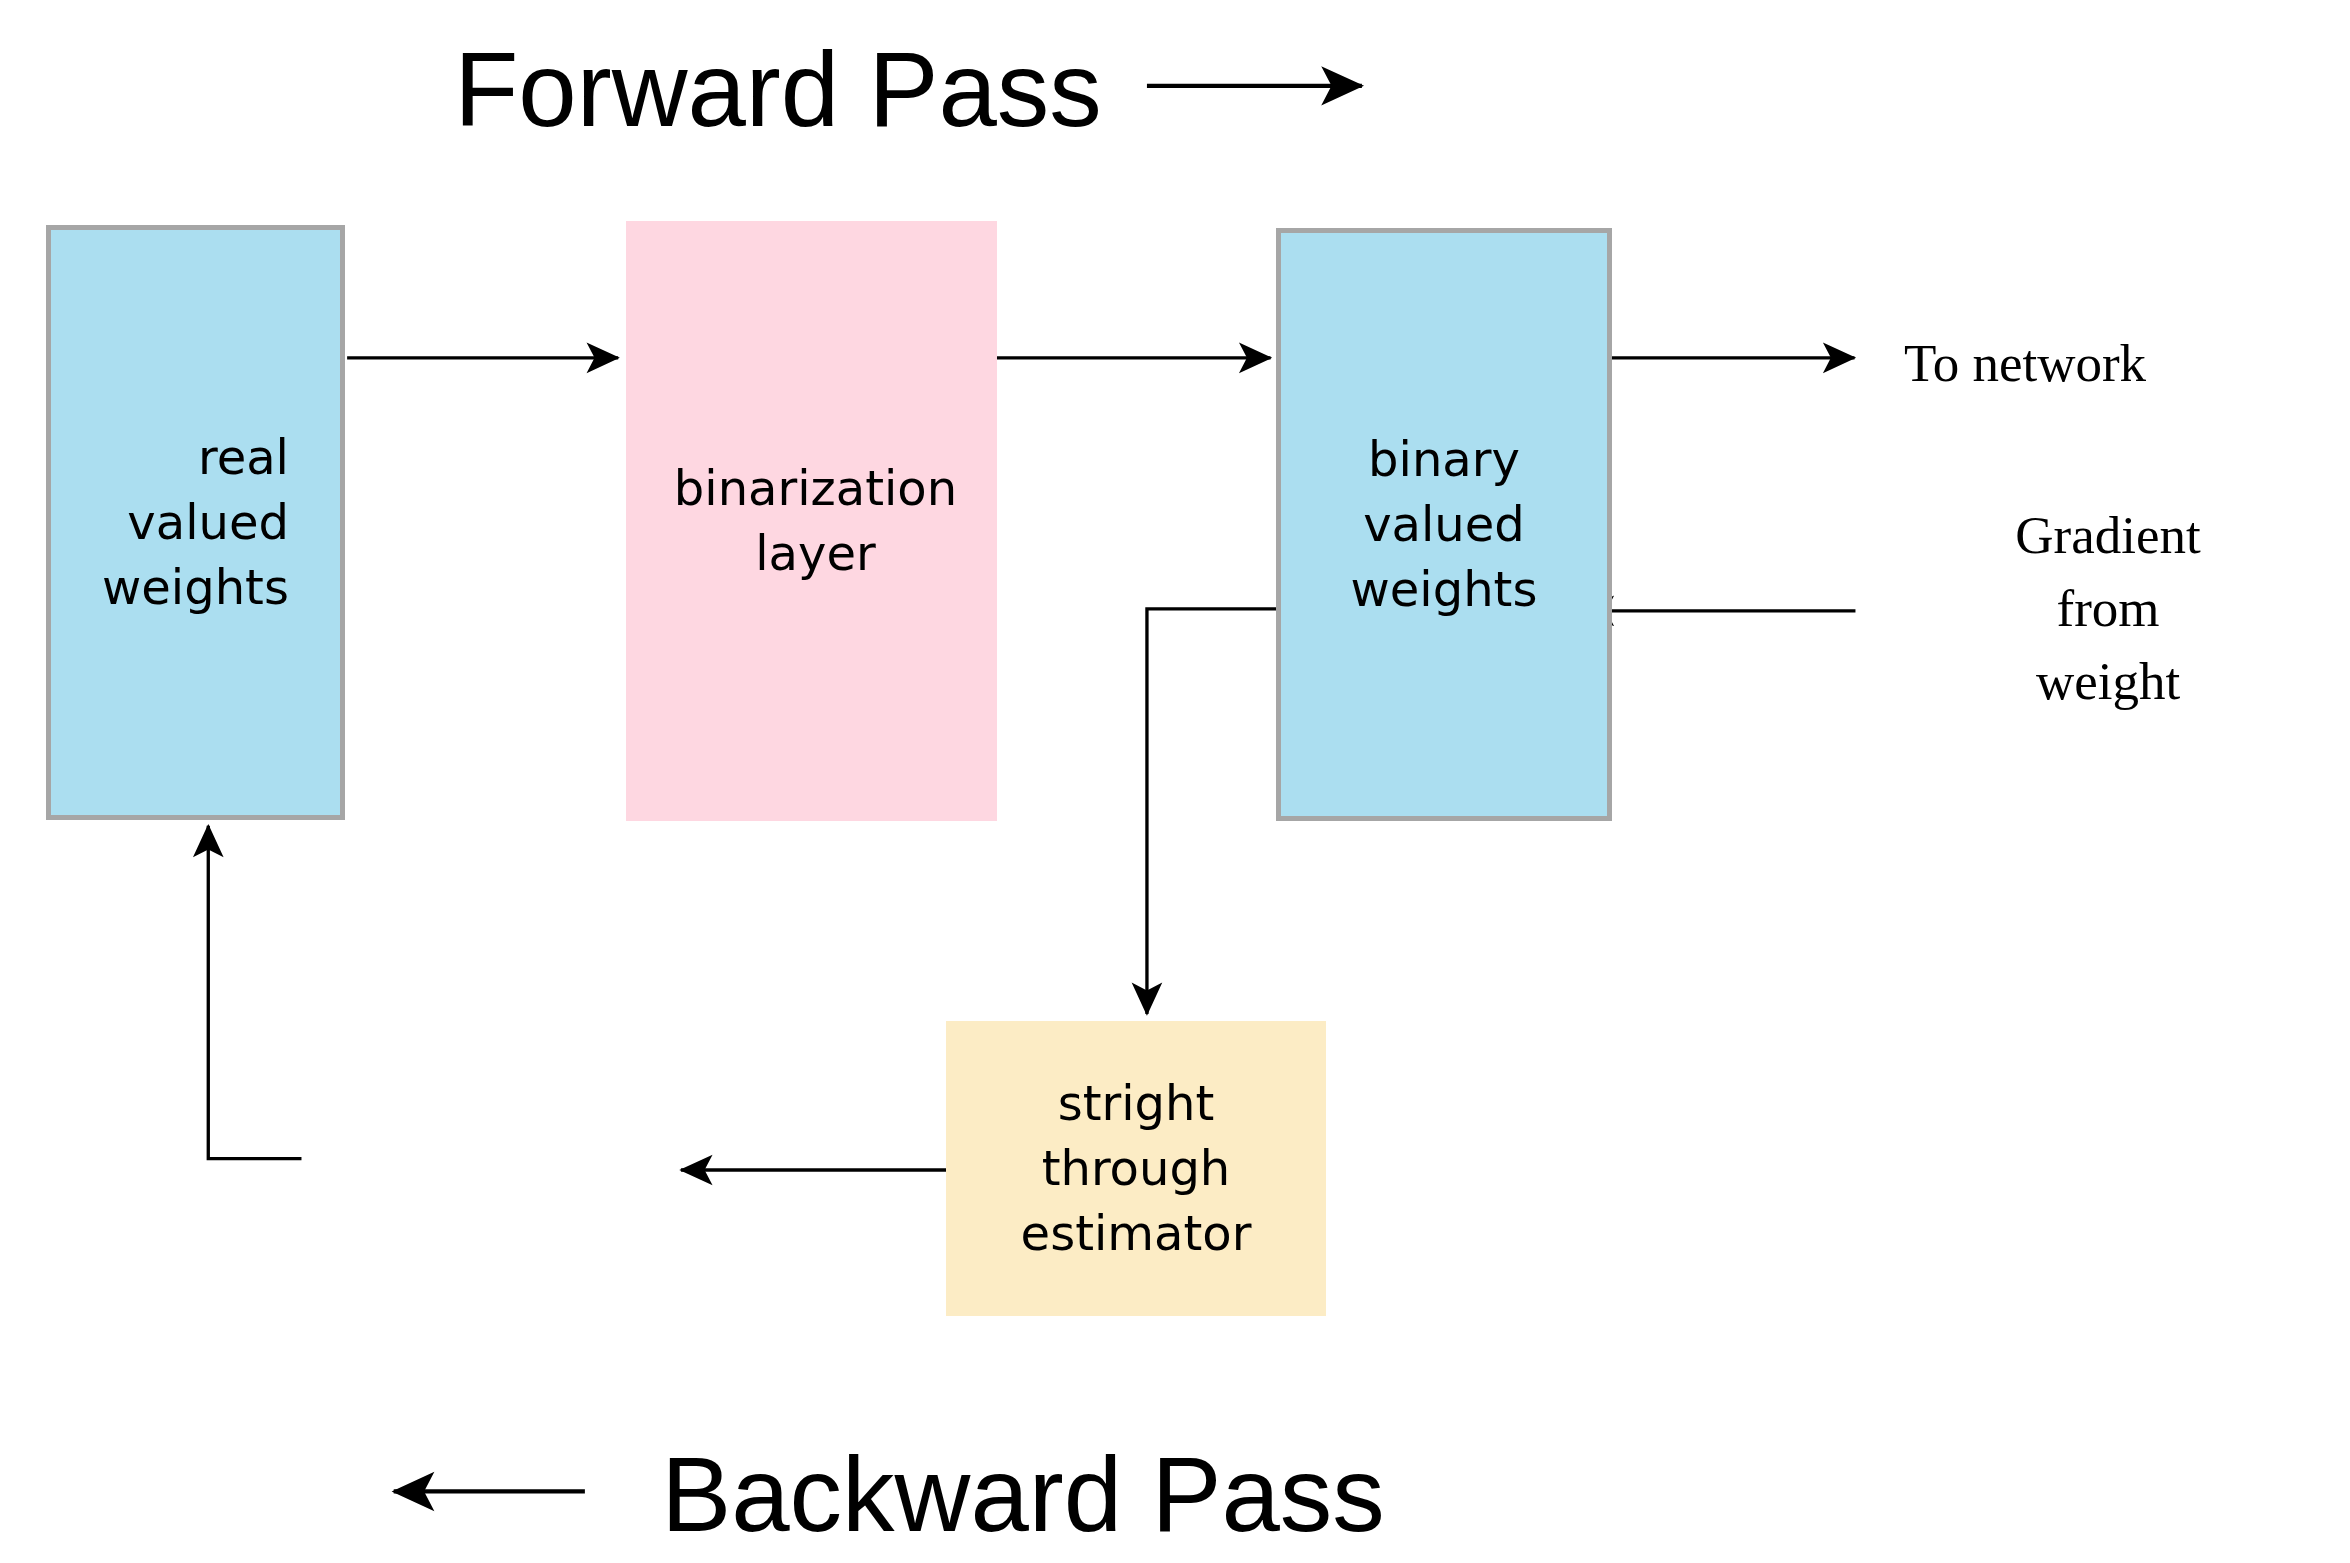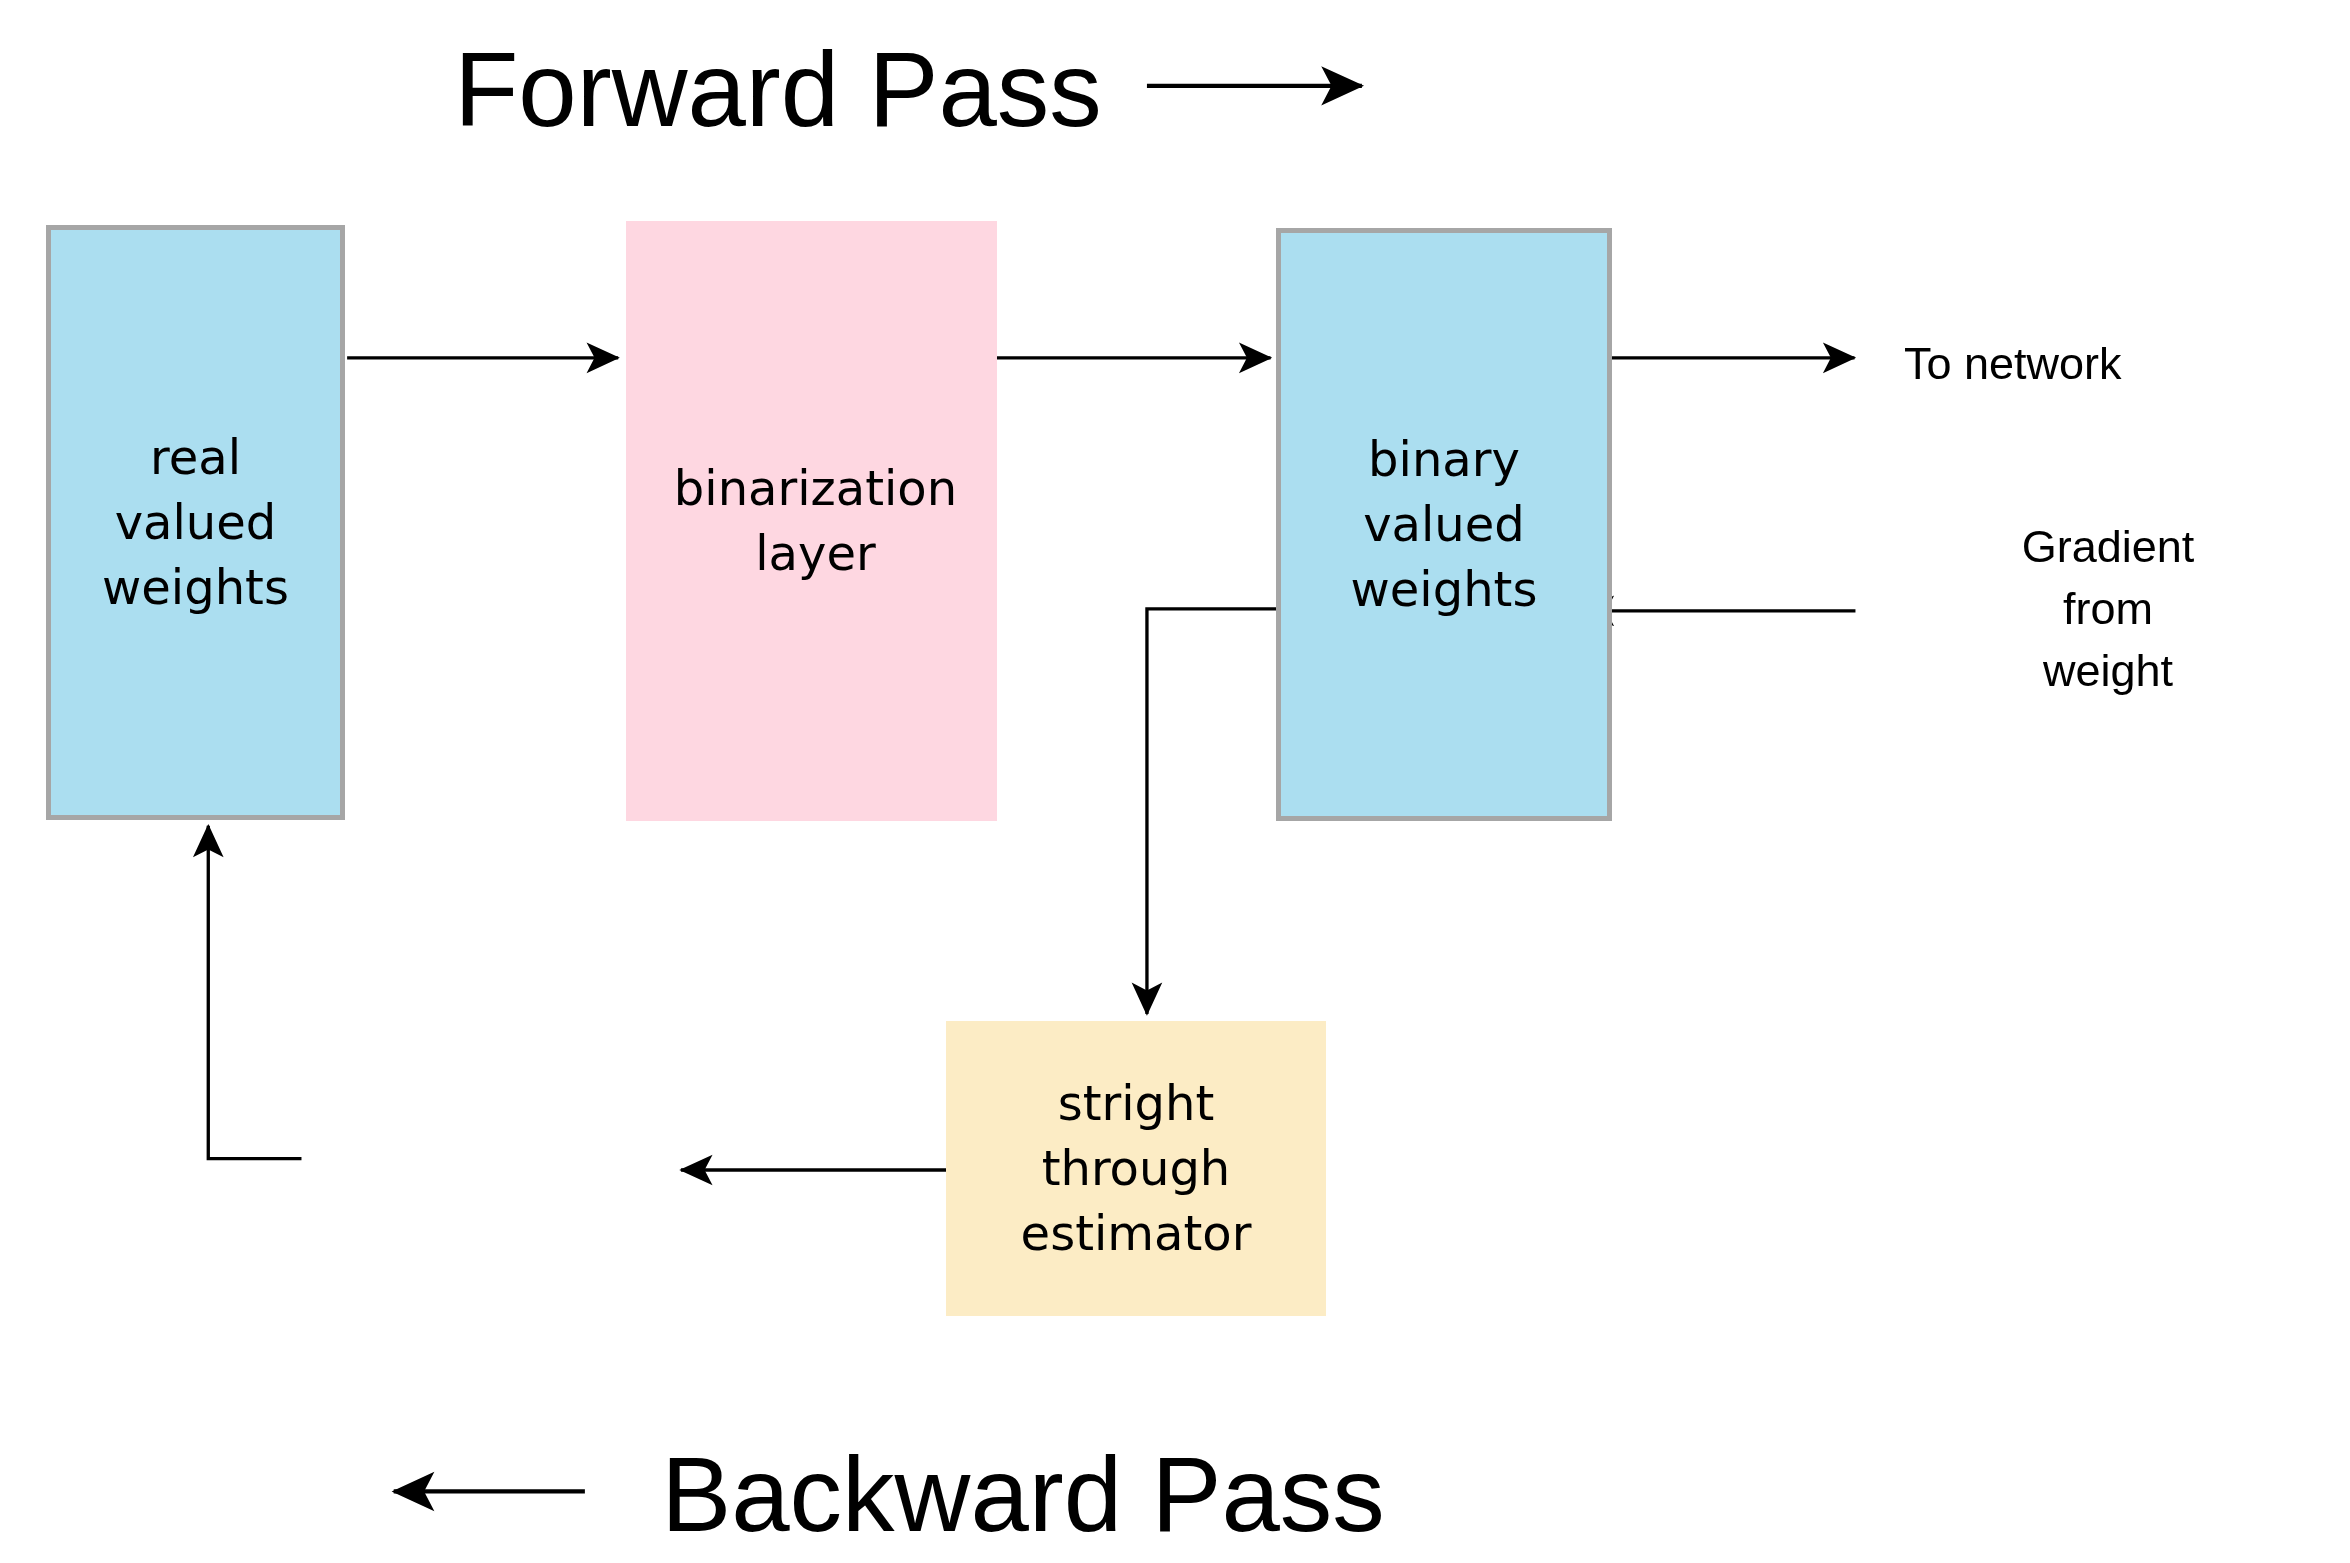--- a/index.html
+++ b/index.html
@@ -31,42 +31,42 @@
     line-height: 1.36;
     box-sizing: border-box;
   }
   .box.blue {
     background: var(--c-blue, #ABDEF0);
     border: 5.7px solid var(--c-box_border, #A6A6A6);
   }
   .box.pink   { background: var(--c-pink, #FED7E1); }
   .box.yellow { background: var(--c-yellow, #FCECC5); }
 
-  #box-real    { left: 46px;   top: 225px;  width: 299px; height: 595px; }
+  #box-real    { left: 46px;   top: 225px;  width: 299px; height: 595px; text-align: right; }
   #box-binz    { left: 626px;  top: 221px;  width: 371px; height: 600px; padding-left: 8px; }
   #box-binary  { left: 1276px; top: 228px;  width: 336px; height: 593px; }
   #box-wupd    { left: 302px;  top: 1020px; width: 372px; height: 300px; }
   #box-ste     { left: 946px;  top: 1021px; width: 380px; height: 295px; }
 
   .pass-title {
     position: absolute;
     z-index: 2;
     font-family: "Liberation Sans", sans-serif;
     font-size: 105px;
     line-height: 1.1;
     white-space: nowrap;
   }
   #title-forward  { left: 749px;  top: 90px;   transform: translate(-50%, -50%); margin-left: 29px; }
   #title-backward { left: 1023px; top: 1495px; transform: translate(-50%, -50%); }
 
   .side-label {
     position: absolute;
     z-index: 2;
-    font-family: Liberation Sans, sans-serif;
-    font-size: 45px;
+    font-family: Liberation Serif, serif;
+    font-size: 53px;
     line-height: 1.38;
     white-space: pre-line;
   }
   #label-to-network { left: 1904px; top: 364px; transform: translateY(-50%); }
   #label-gradient   { left: 2108px; top: 609px; transform: translate(-50%, -50%); text-align: center; }
 
   .connector { stroke: var(--c-arrow, #000); fill: none; }
   .w35 { stroke-width: 3.5px; }
   .w45 { stroke-width: 4.5px; }
 </style>

